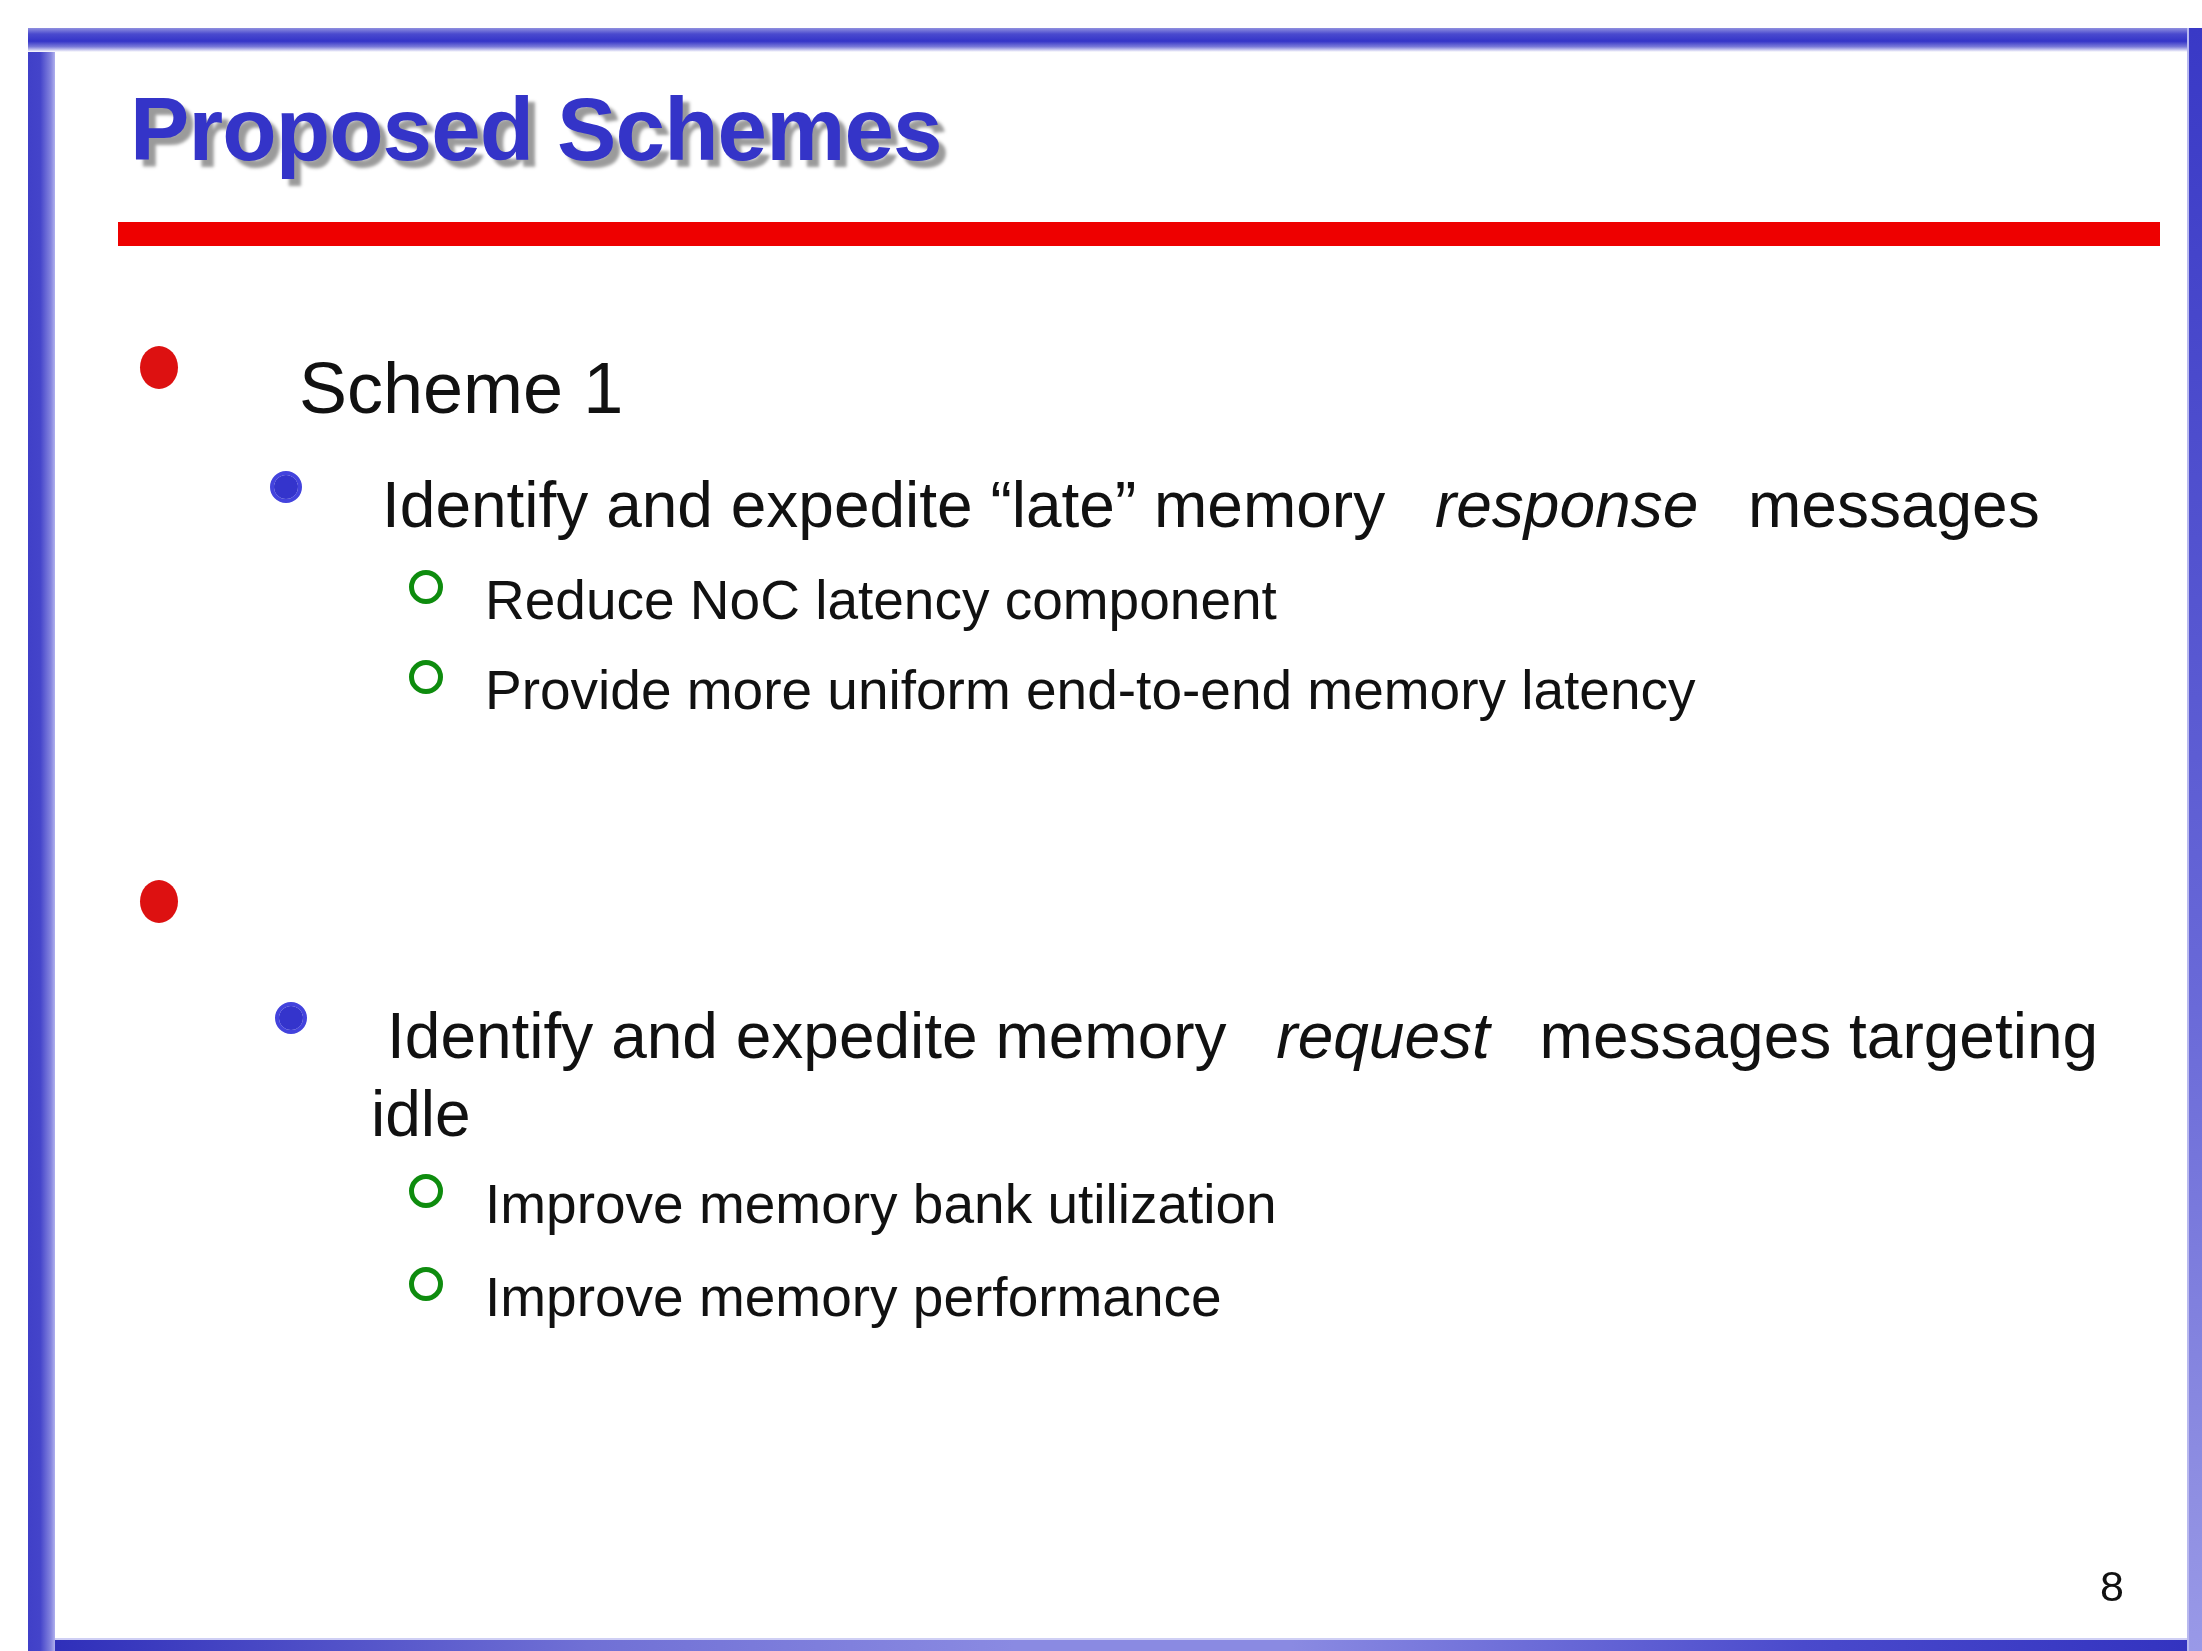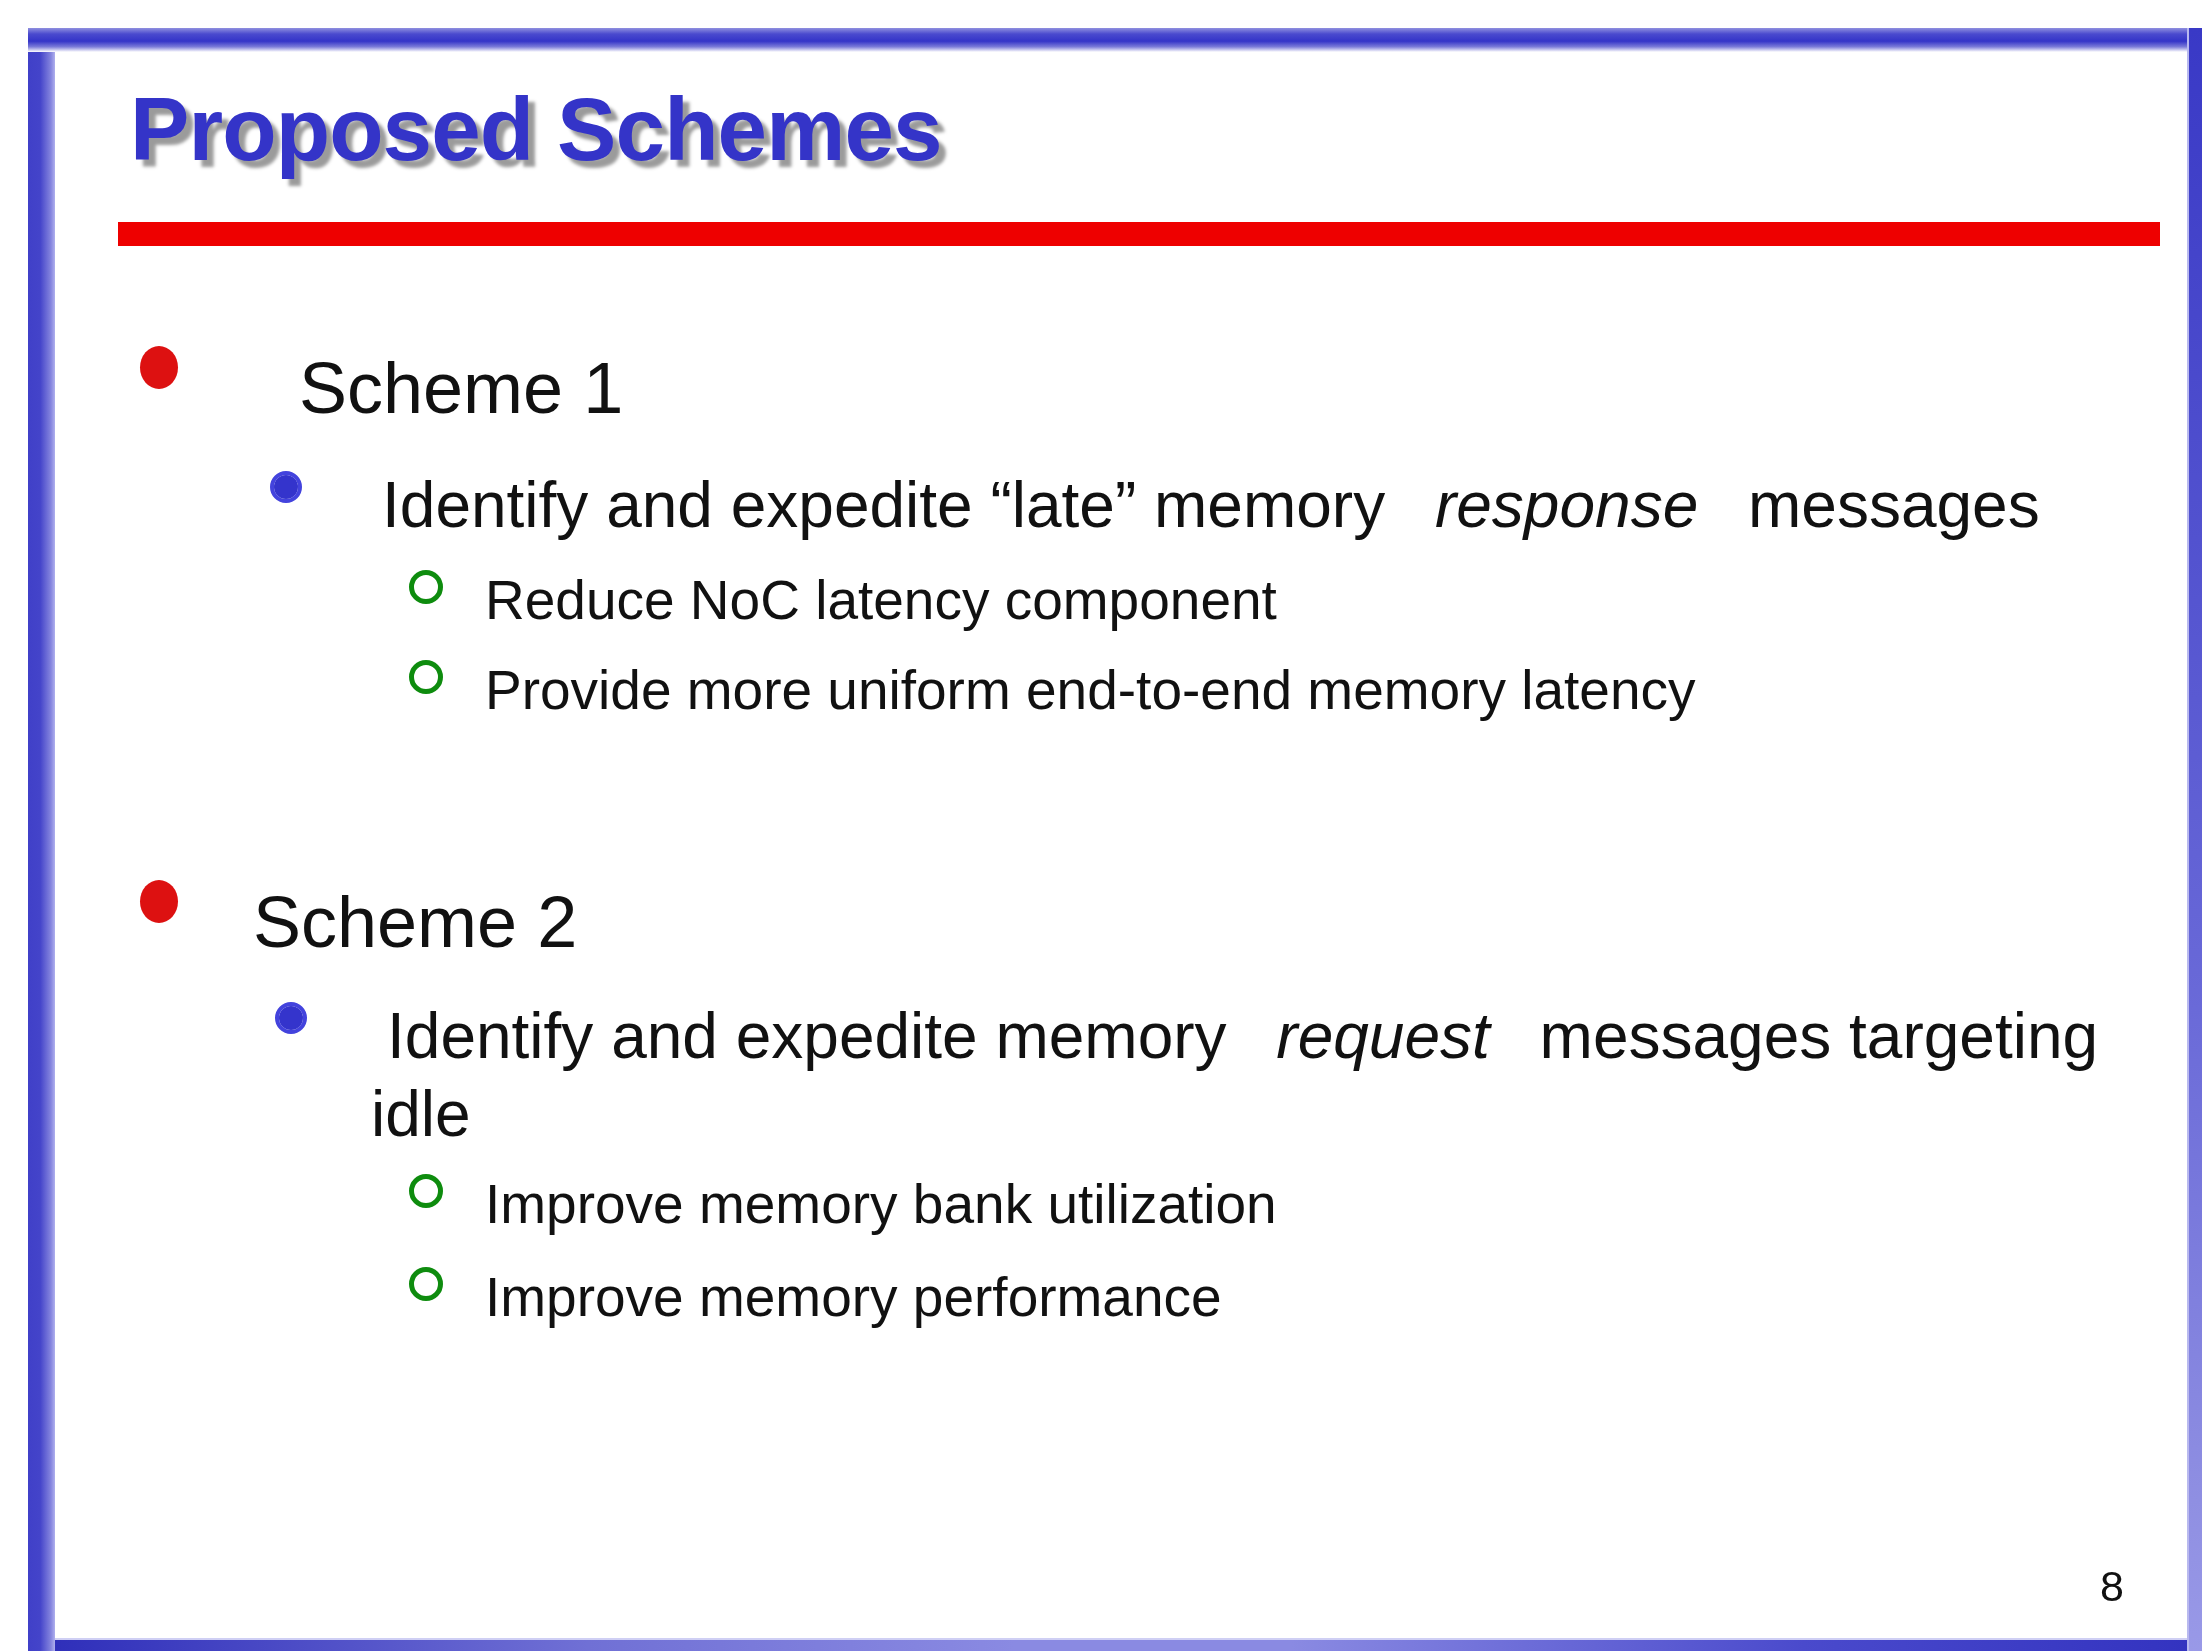--- a/index.html
+++ b/index.html
@@ -113,21 +113,20 @@
     <span class="text lvl3-text">Reduce NoC latency component</span>
   </div>
 
   <div class="row row-s1b">
     <span class="bullet-ring"></span>
     <span class="text lvl3-text">Provide more uniform end-to-end memory latency</span>
   </div>
 
   <div class="row row-s2">
     <span class="bullet-disc"></span>
-    <span class="text lvl1-text">Scheme 2</span>
   </div>
 
   <div class="row row-s2p">
     <span class="bullet-dotcircle">
         <span class="dot"></span>
       </span>
     <span class="text lvl2-text"><span>Identify and expedite memory </span><span class="em">request</span><span> messages targeting idle</span><br></span>
   </div>
 
   <div class="row row-s2a">

